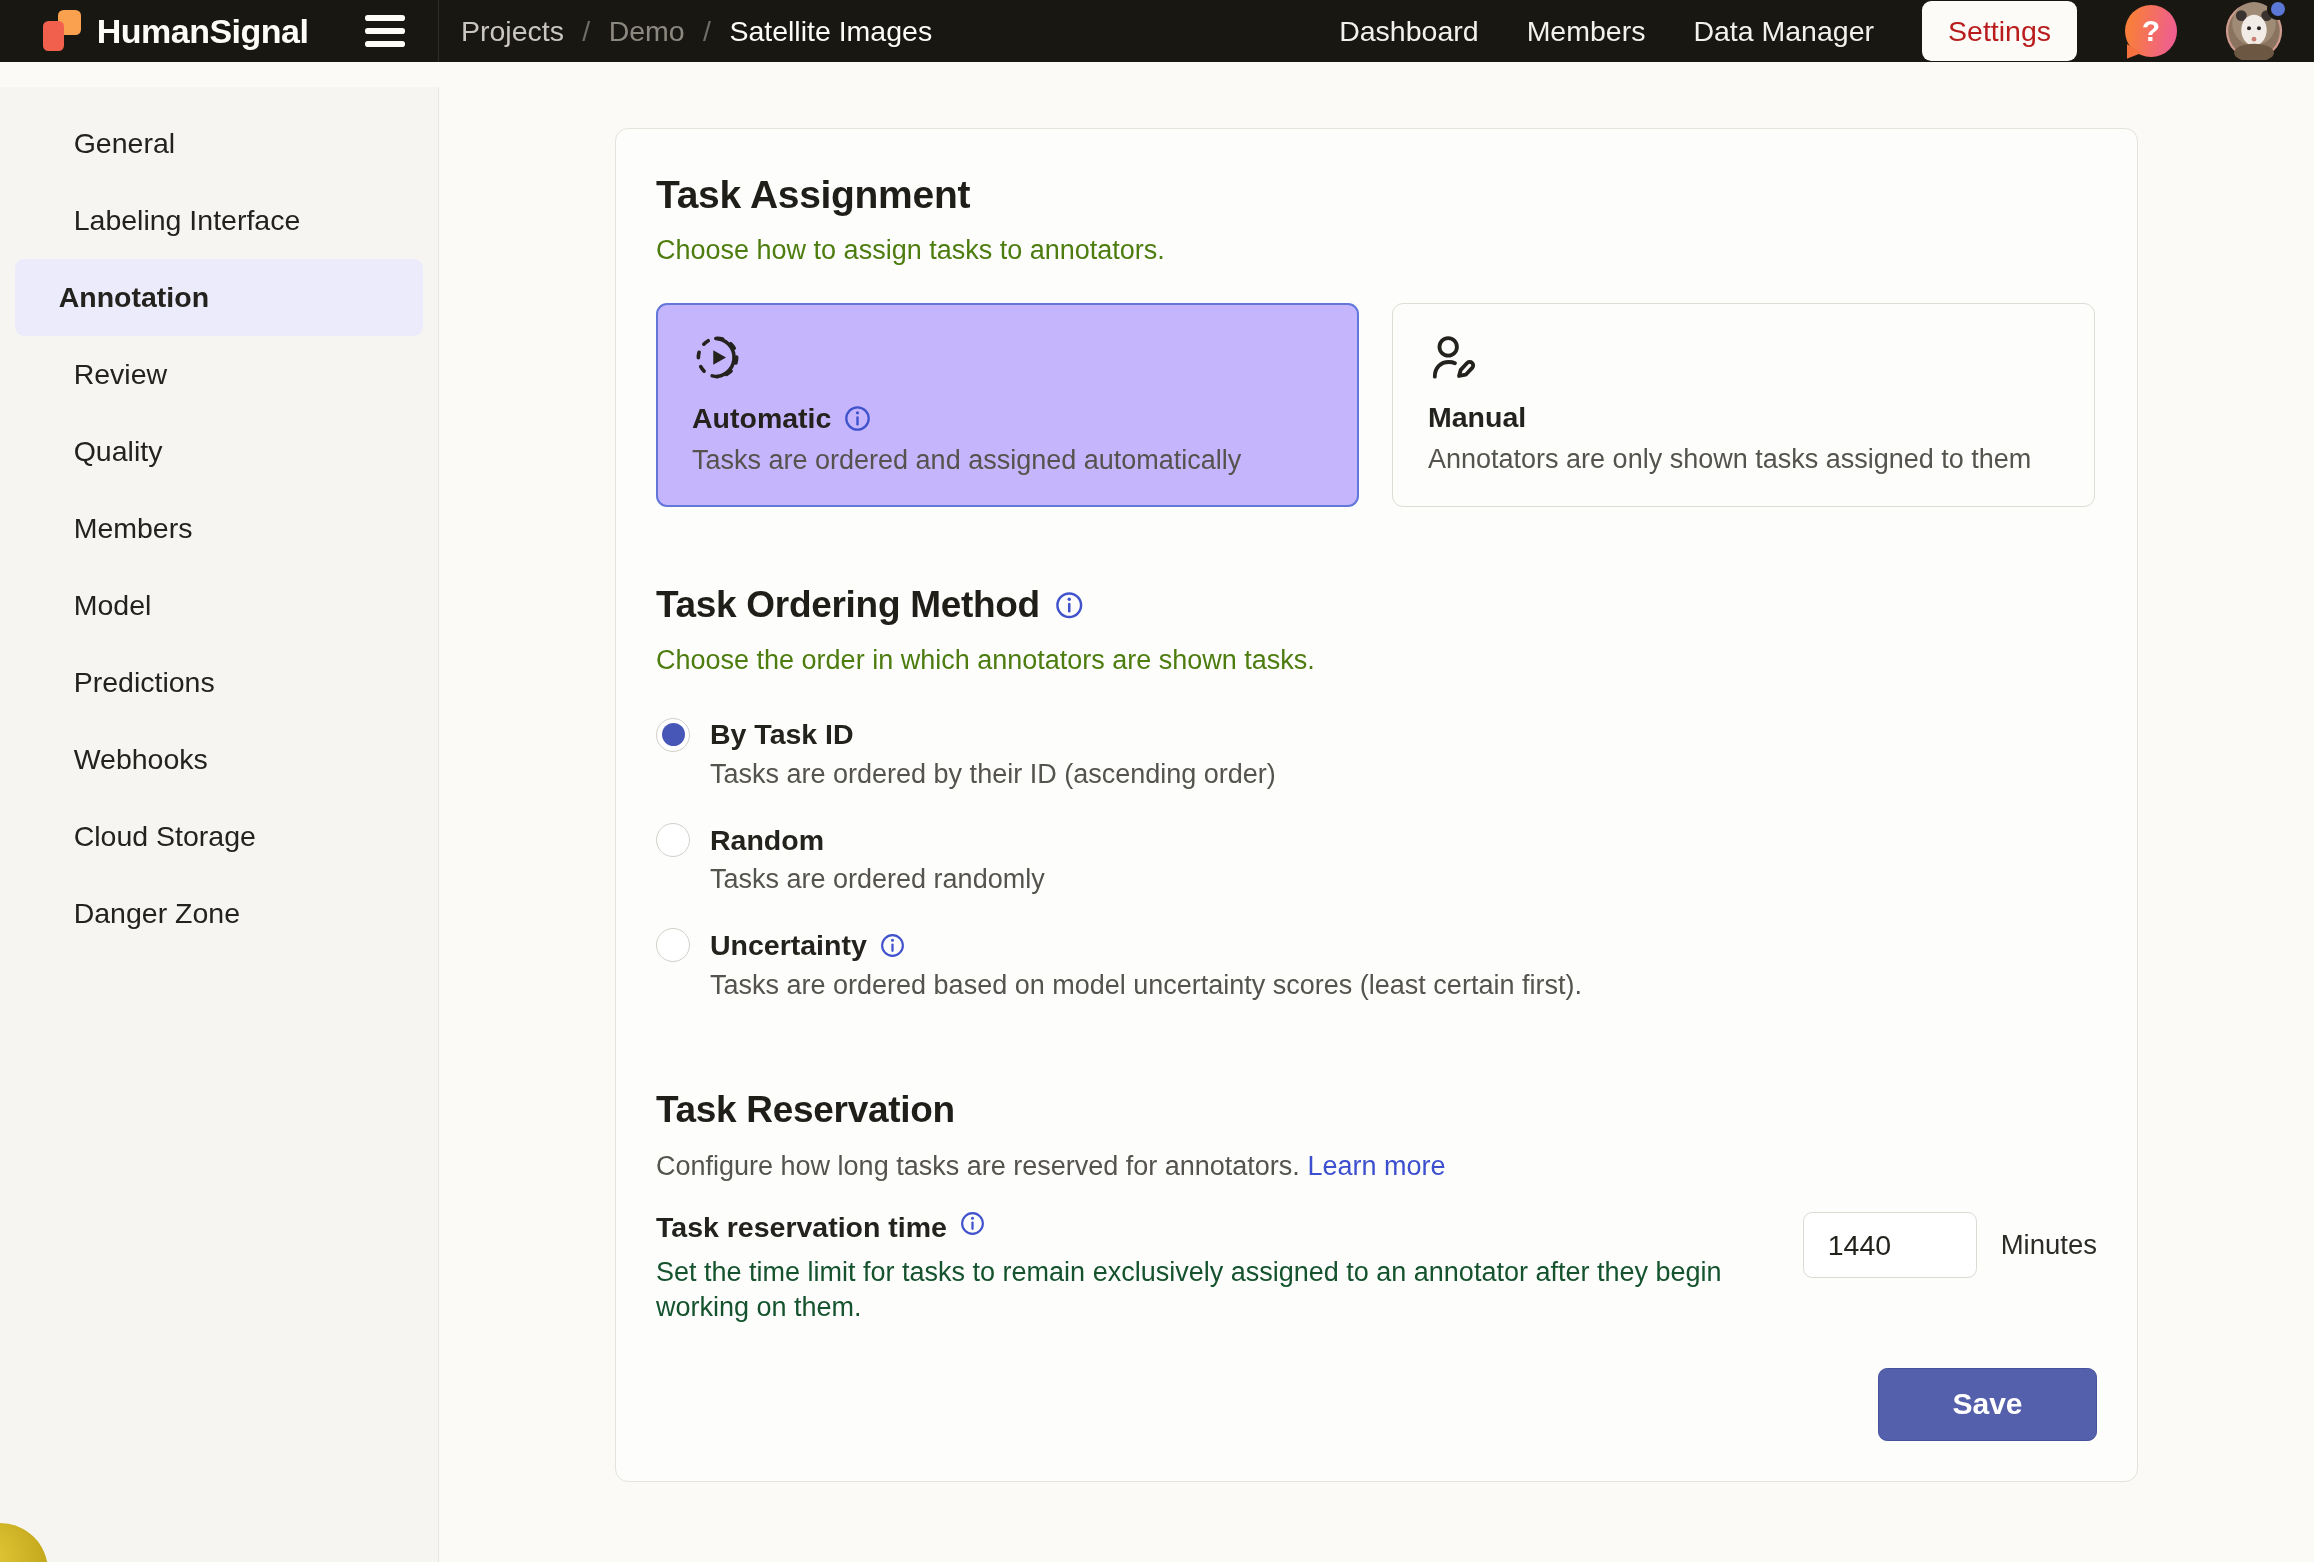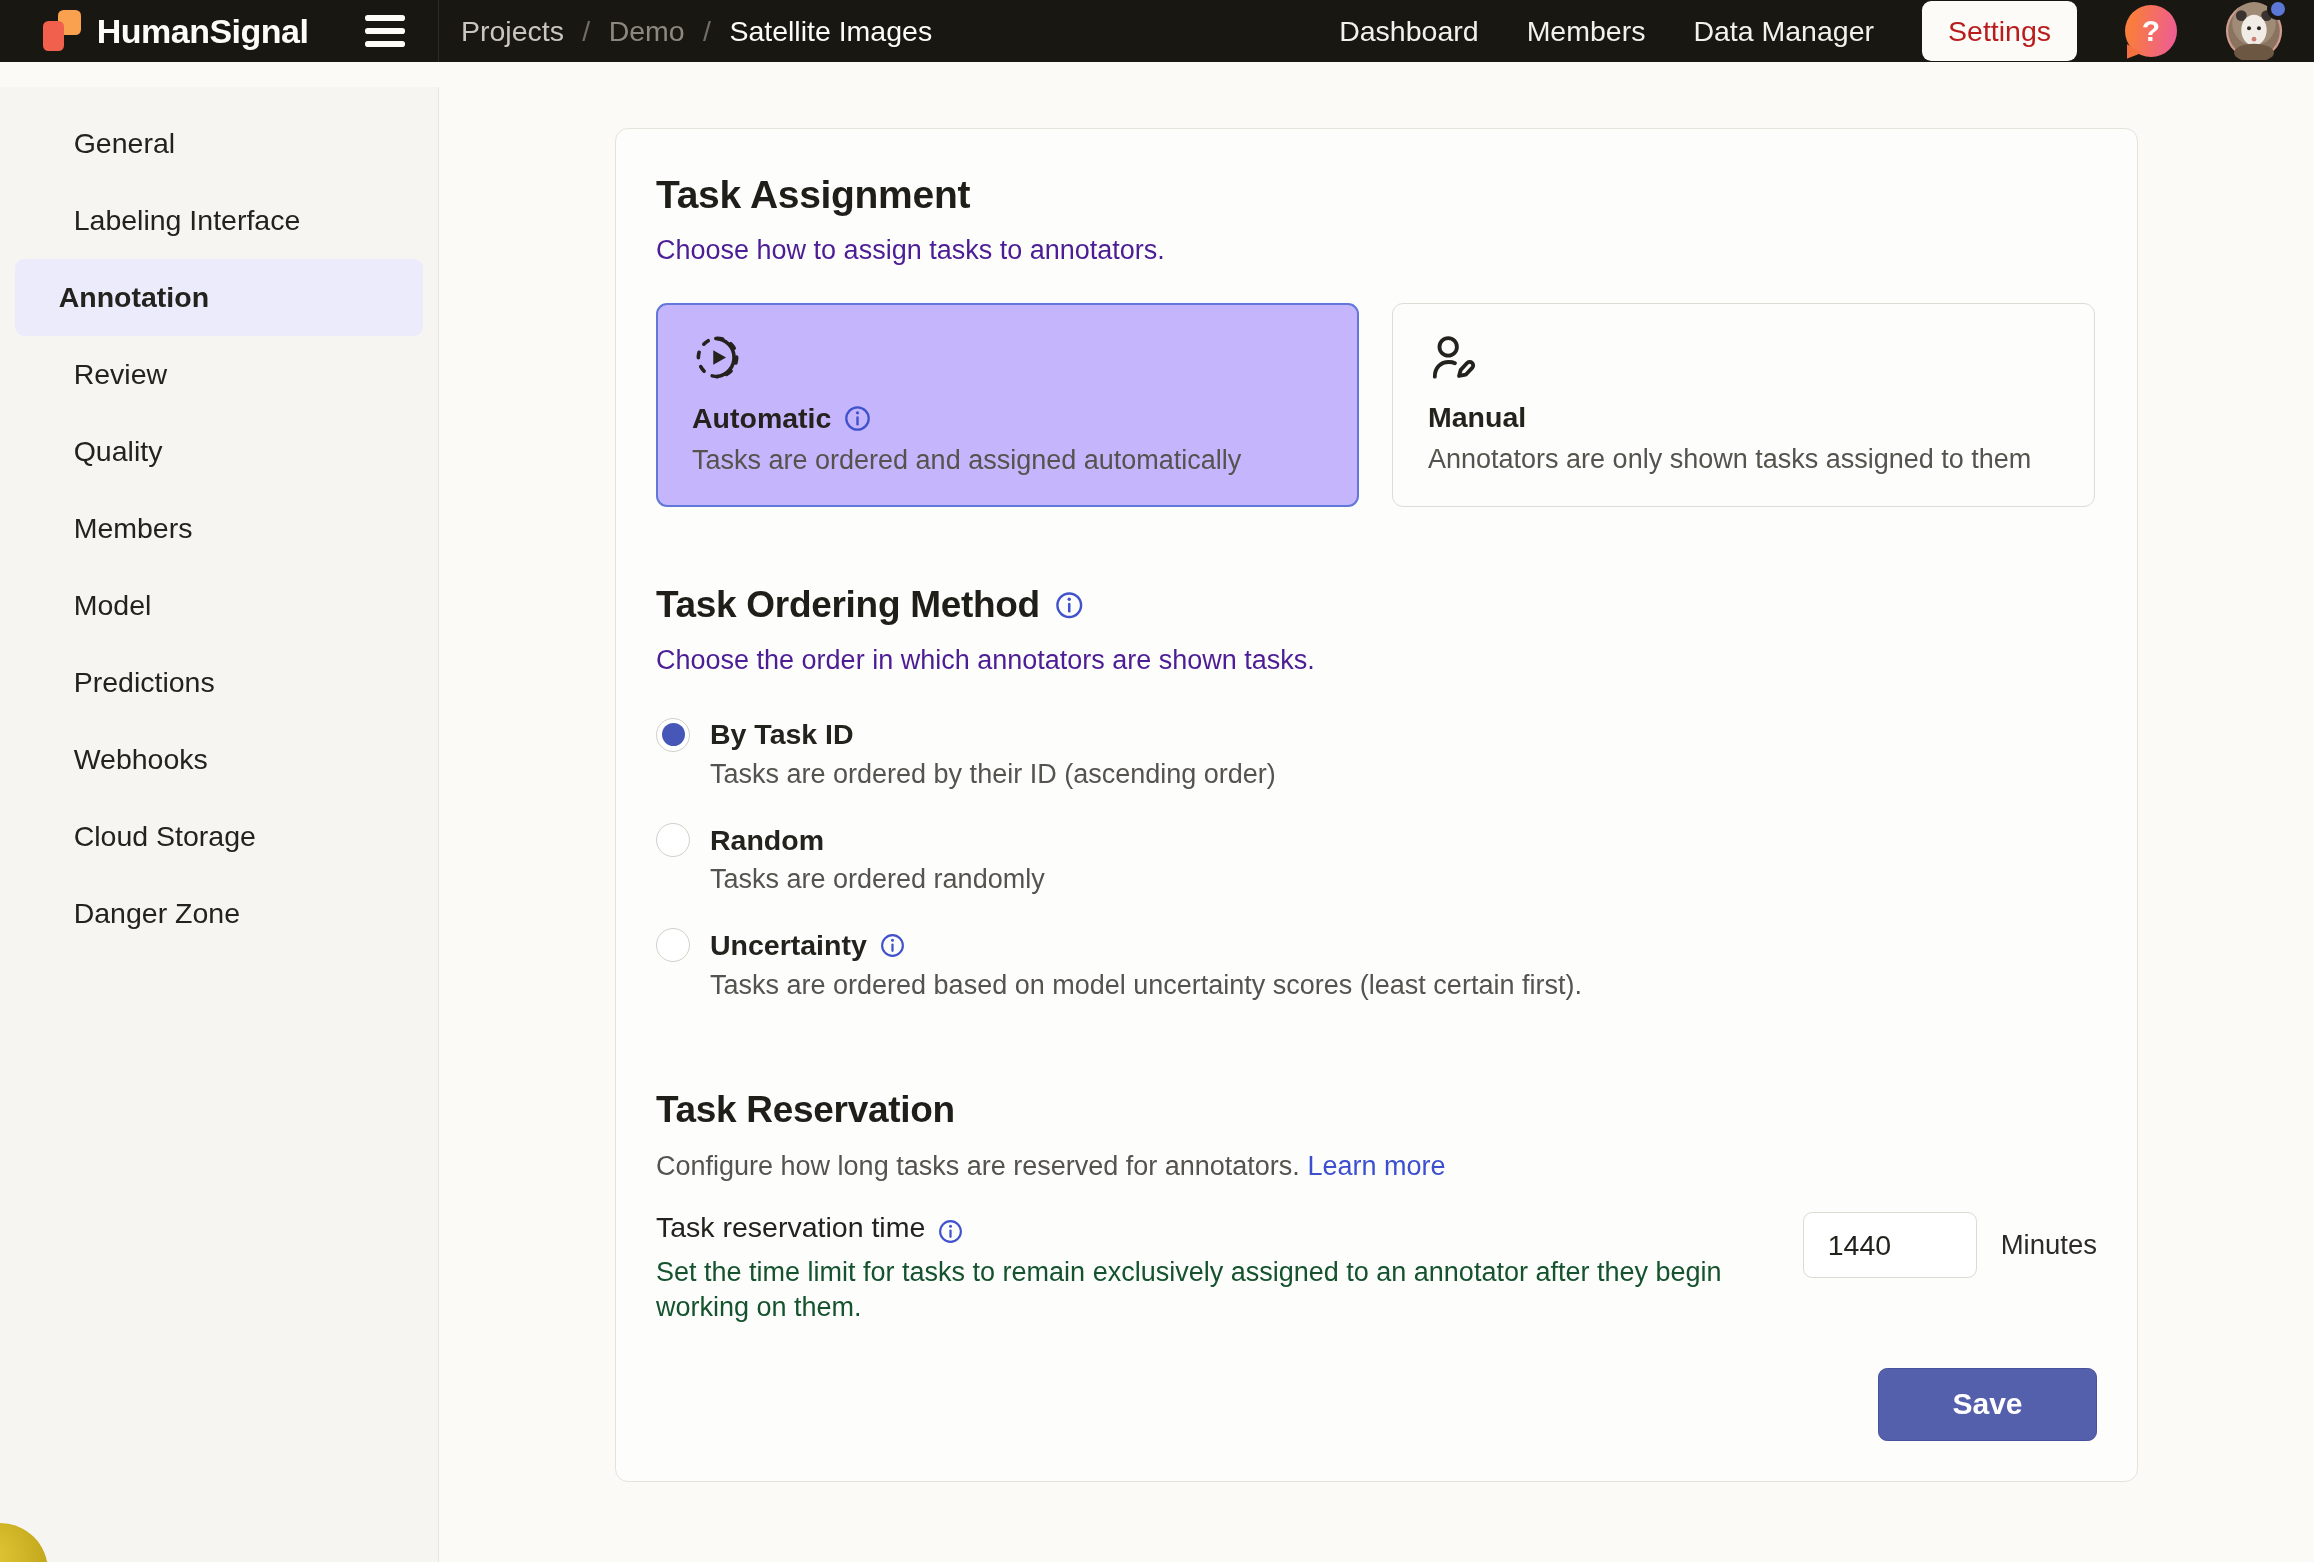--- a/index.html
+++ b/index.html
@@ -81,21 +81,21 @@
     background:#fbfaf7; overflow:hidden;
   }
   .card {
     width:1523px; margin:41px auto 0; background:#fdfdfc;
     border:1.8px solid #e5e3dc; border-radius:13px;
     padding:44px 40px 40px;
   }
 
   .h1 { font-size:39px; font-weight:700; color:#1f1e19; letter-spacing:-0.3px; }
   .h2 { font-size:37px; font-weight:700; color:#1f1e19; letter-spacing:-0.3px; display:flex; align-items:center; gap:14.7px; }
-  .sub { font-size:27px; color:#4c1d95; margin-top:18.4px; }
+  .sub { font-size:27px; color:#4d7c0f; margin-top:18.4px; }
 
   .info-icon { color:#4053cc; display:inline-flex; cursor:pointer; flex:none; }
   .info-icon svg { display:block; }
 
   
   .opt-row { display:flex; gap:33px; margin-top:37px; }
   .opt-card {
     width:703px; height:204px; border-radius:11px; cursor:pointer;
     background:#fdfdfb; border:1.8px solid #dedcd4; padding:27.5px 35px;
   }
@@ -116,21 +116,21 @@
   .radio-circle .dot { width:23px; height:23px; border-radius:50%; background:#4757b7; display:none; }
   .radio-line.checked .radio-circle .dot { display:block; }
   .radio-label { font-size:28.5px; font-weight:700; color:#23221d; display:flex; align-items:center; gap:13px; }
   .radio-desc { font-size:27px; color:#55534d; margin:7.3px 0 0 54px; }
 
   
   .res-sub { font-size:27px; color:#55534d; margin-top:20px; }
   .learn-more { color:#3c50cf; cursor:pointer; }
   .res-row { display:flex; justify-content:space-between; margin-top:29px; }
   .res-left { max-width:1079px; }
-  .res-label { font-size:28.5px; font-weight:400; color:#23221d; display:flex; align-items:flex-end; gap:13px; }
+  .res-label { font-size:28.5px; font-weight:700; color:#23221d; display:flex; align-items:flex-start; gap:13px; }
   .res-desc { font-size:27px; color:#14532d; margin-top:11px; line-height:1.32; }
   .res-right { display:flex; align-items:flex-start; gap:24px; padding-top:1.8px; }
   .res-input {
     width:174px; height:66px; border:1.8px solid #dcdad2; border-radius:9.2px;
     font-size:28.5px; color:#23221d; padding:0 9.2px 0 24px; background:#fff;
     font-family:"Liberation Sans","DejaVu Sans",sans-serif; outline:none;
   }
   .res-unit { font-size:27.5px; color:#2c2b26; line-height:66px; }
 
   .save-row { display:flex; justify-content:flex-end; margin-top:42px; }

